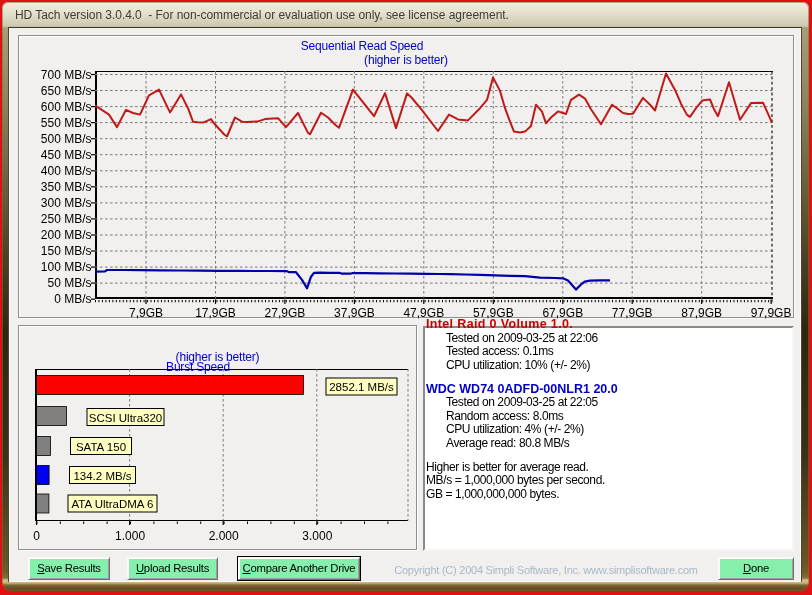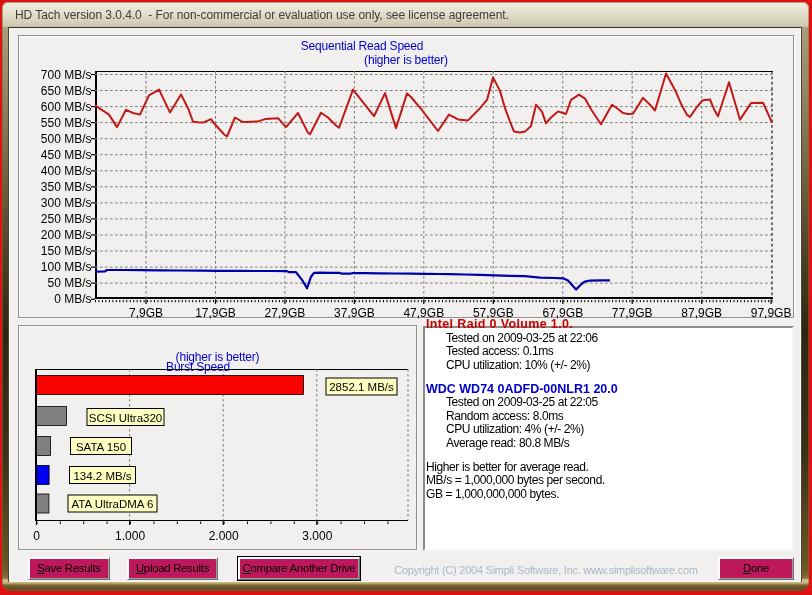--- a/index.html
+++ b/index.html
@@ -33,21 +33,21 @@
   border:2px solid; border-color:#8b8b8b #f6f6f4 #f6f6f4 #8b8b8b;
 }
 .ctitle { position:absolute; color:#0000cc; font-size:12px; letter-spacing:-0.2px; text-align:center; }
 #info { position:absolute; left:426px; top:318px; font-size:12px; letter-spacing:-0.4px; line-height:13.5px; color:#000; }
 #info .h { font-weight:bold; font-size:12.5px; letter-spacing:0; }
 #info .hr { color:#cc0000; letter-spacing:0.35px; }
 #info .hb { color:#0000cc; }
 #info .d { padding-left:20px; }
 #info .gap { height:10.5px; }
 .btn {
-  position:absolute; height:23px; background:#be185d; font-size:11.3px; letter-spacing:-0.25px; color:#000;
+  position:absolute; height:23px; background:#86efac; font-size:11.3px; letter-spacing:-0.25px; color:#000;
   text-align:center; line-height:21px; white-space:nowrap;
   border:1px solid; border-color:#fbfbfa #6e6e6e #6e6e6e #fbfbfa;
   box-shadow: inset 1px 1px 0 #ffffff, inset -1px -1px 0 #9e9e9e;
 }
 .btn.default { box-shadow: inset 1px 1px 0 #ffffff, inset -1px -1px 0 #9e9e9e, 0 0 0 1px #000000; }
 #copyright { position:absolute; left:385px; top:564px; width:322px; text-align:center; font-size:11px; letter-spacing:-0.25px; color:#a9b8ca; white-space:nowrap; }
 svg { position:absolute; left:0; top:0; }
 </style>
 </head>
 <body>

